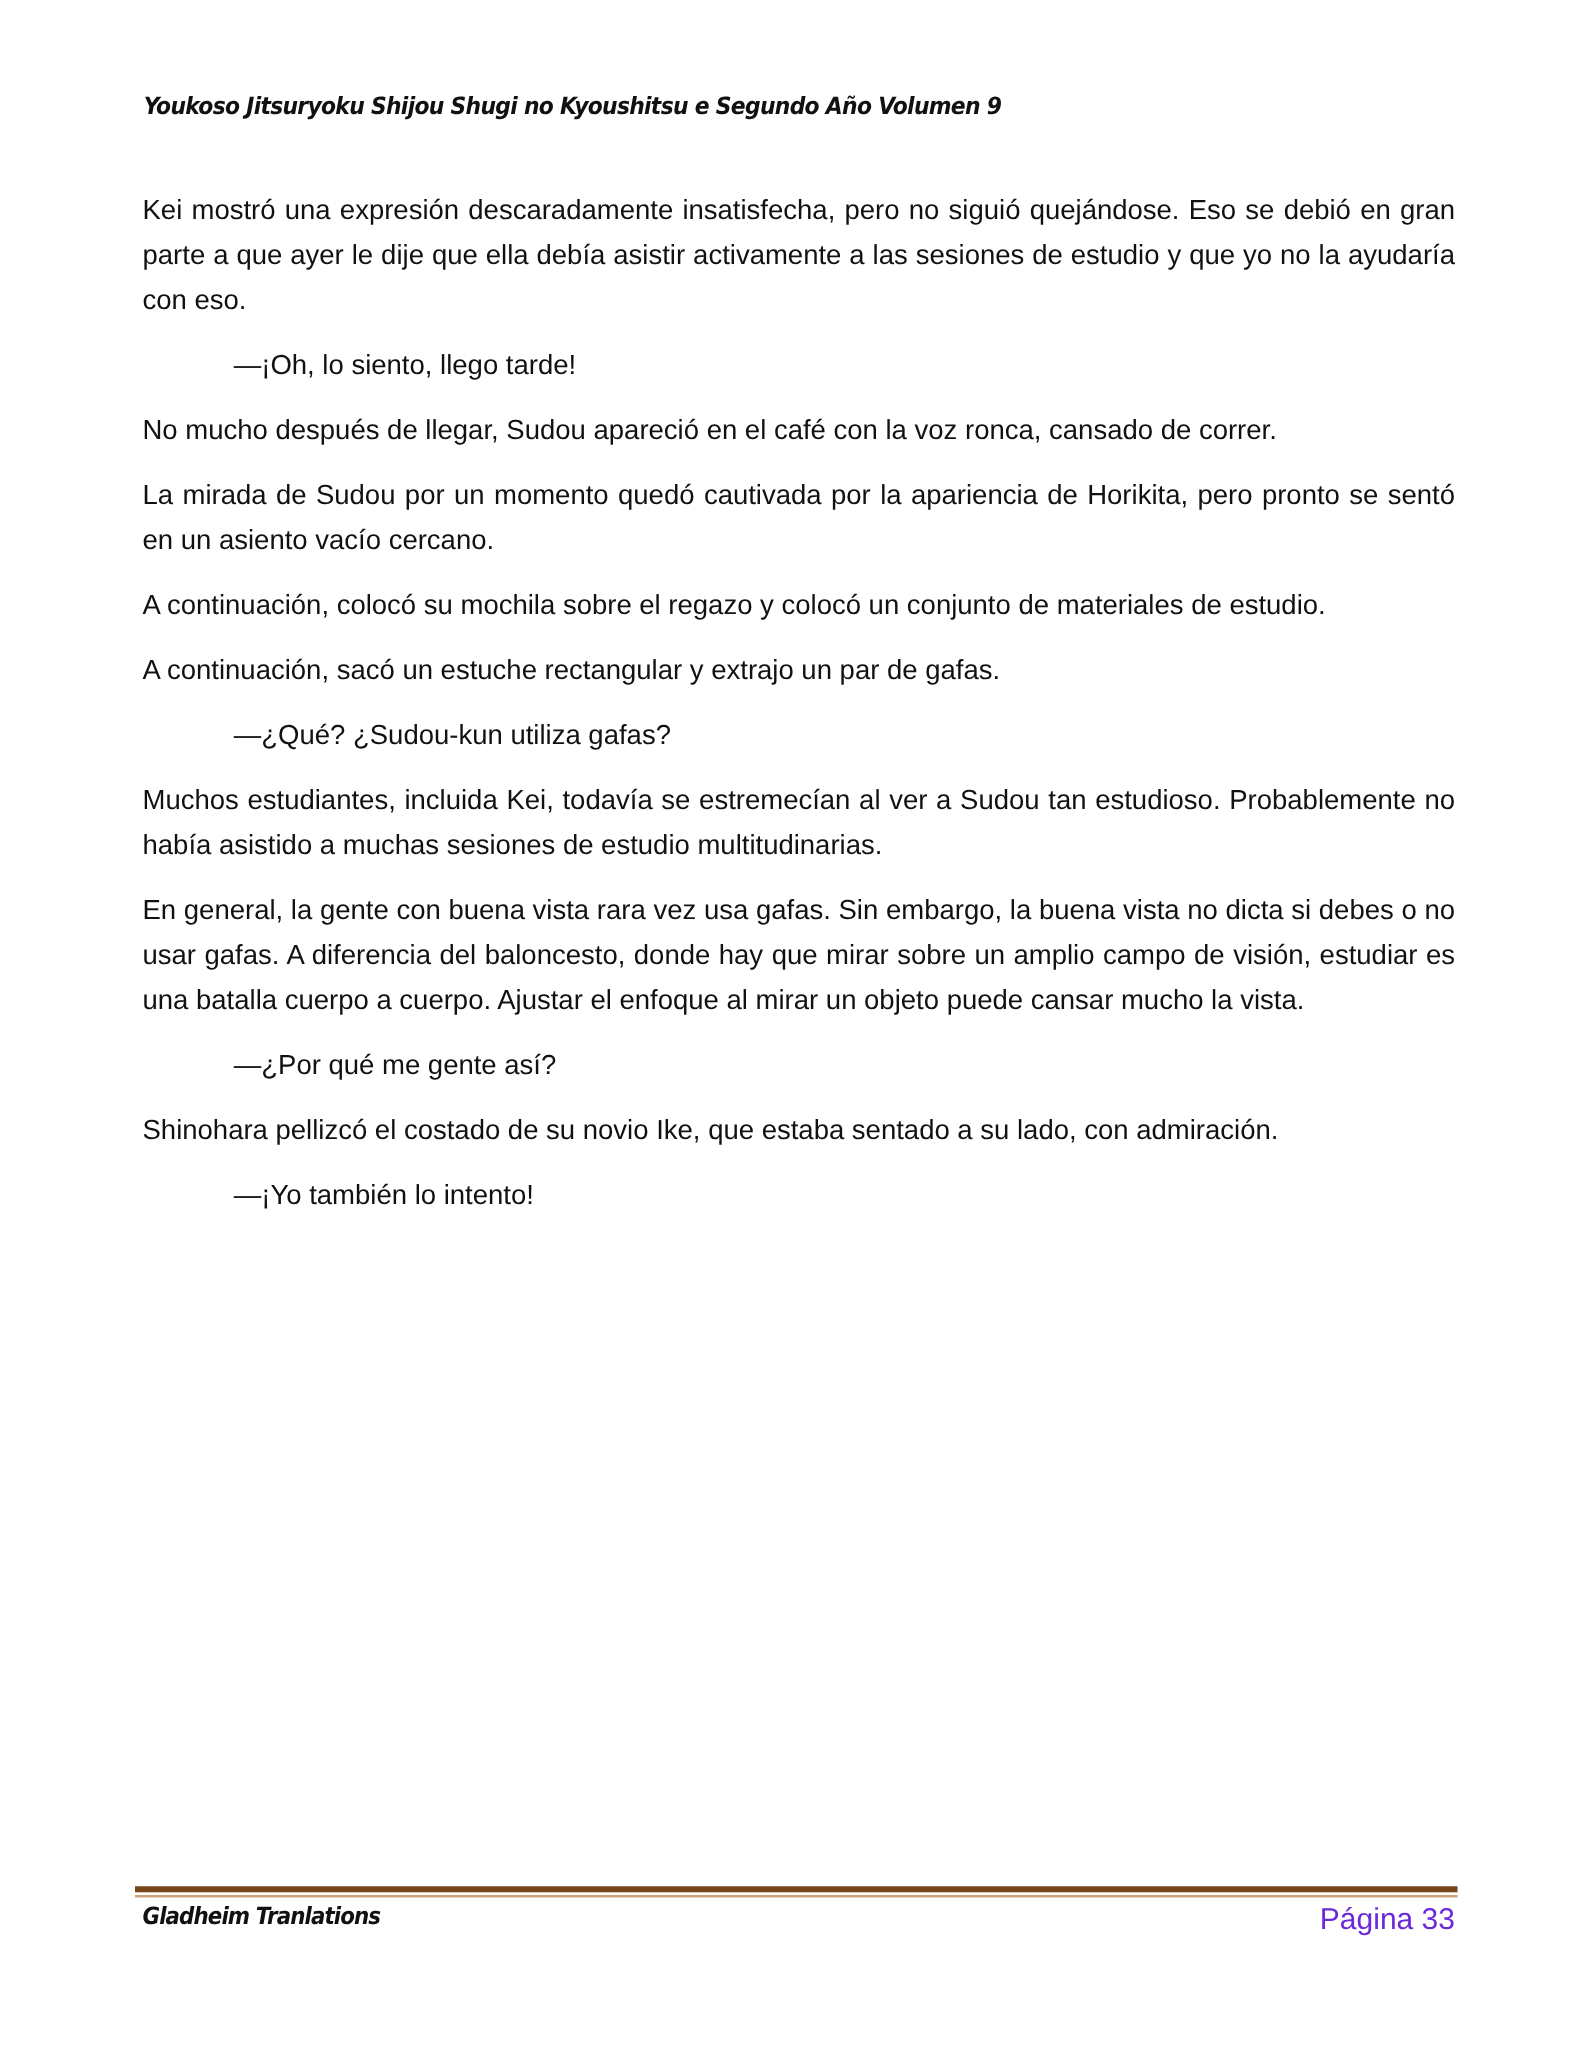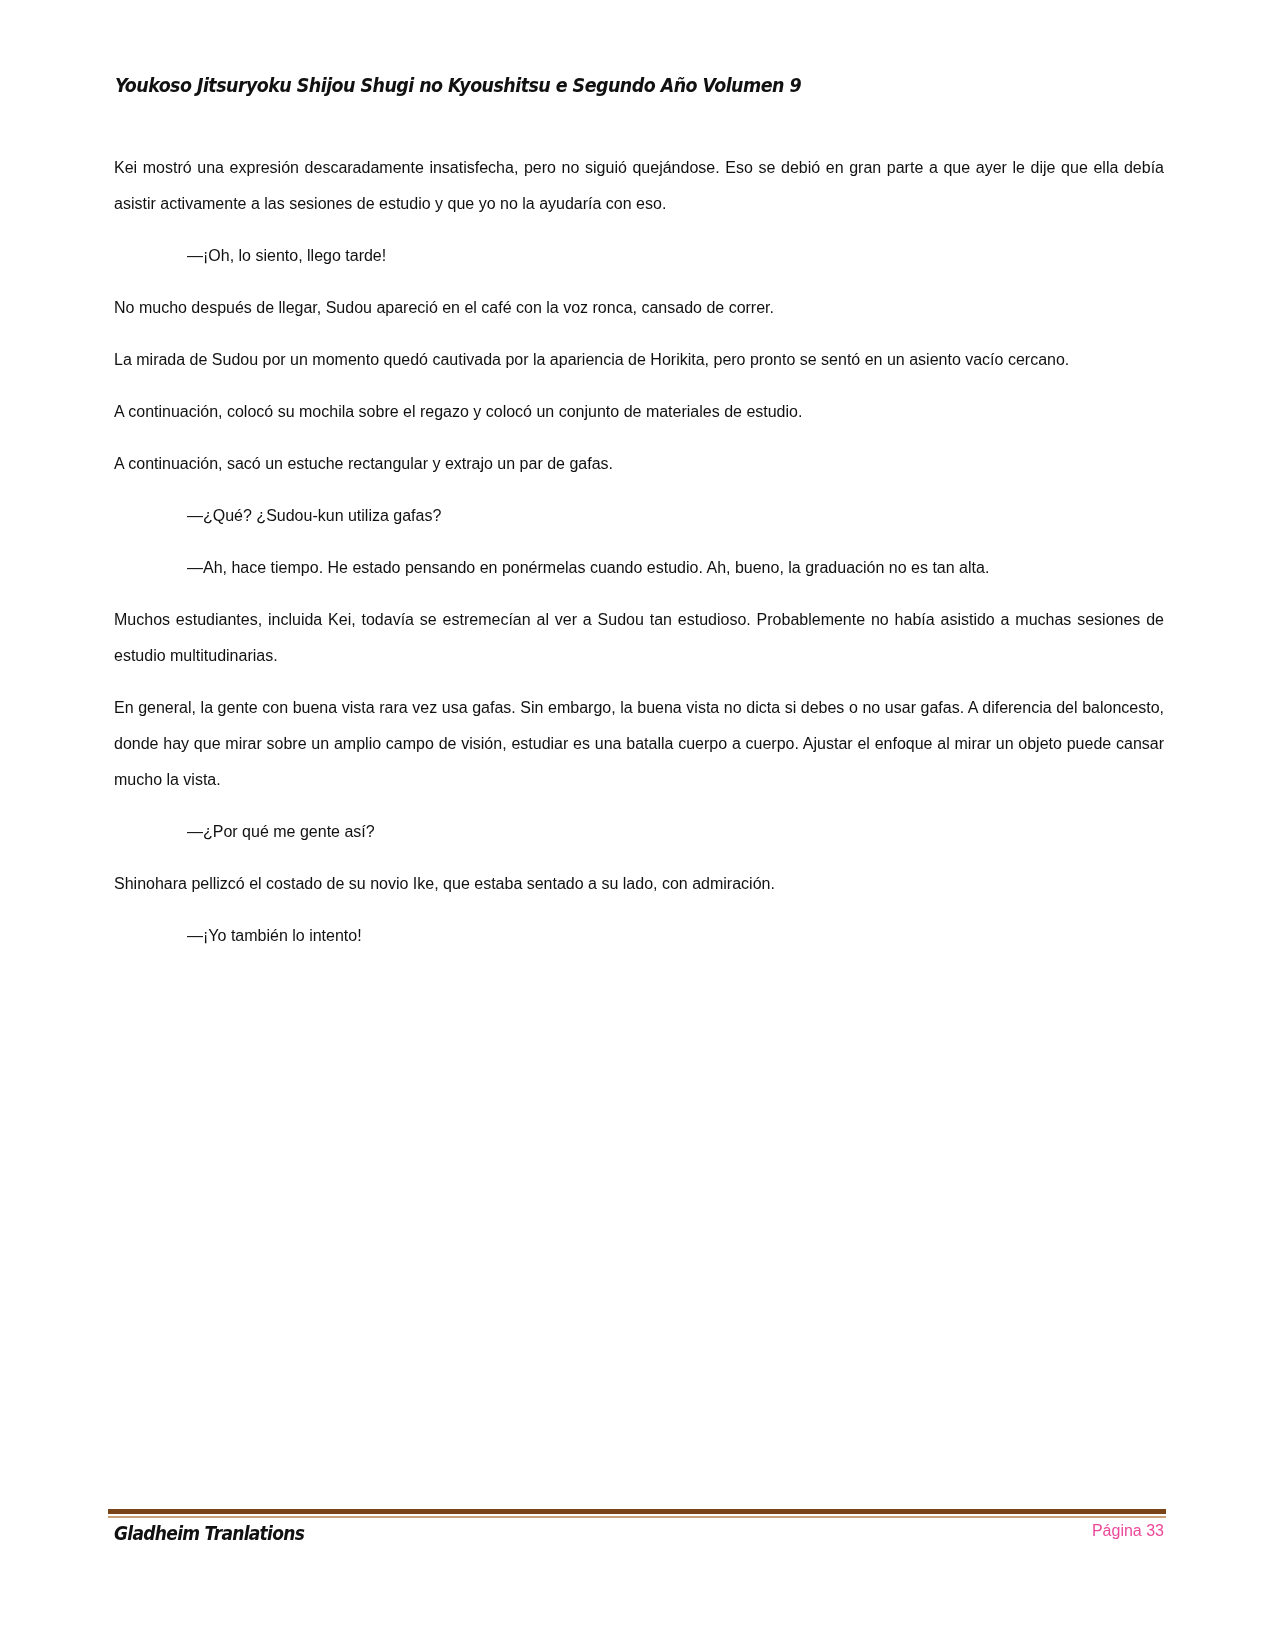--- a/index.html
+++ b/index.html
@@ -27,21 +27,21 @@
       white-space: nowrap;
       transform: scaleX(0.92);
       transform-origin: left center;
     }
     .body-text {
       position: absolute;
       left: 114px;
       top: 150px;
       width: 1050px;
       font-family: "Liberation Sans", sans-serif;
-      font-size: 16px;
+      font-size: 22px;
       line-height: 36px;
       color: #111111;
     }
     .body-text p {
       margin: 0 0 16px 0;
       text-align: justify;
       text-align-last: left;
     }
     .body-text p.dialogue {
       text-indent: 73px;
@@ -77,39 +77,38 @@
       color: #111111;
       transform: scaleX(0.9);
       transform-origin: left center;
       white-space: nowrap;
     }
     .footer-right {
       position: absolute;
       right: 111px;
       top: 1522px;
       font-family: "Liberation Sans", sans-serif;
-      font-size: 16px;
-      color: #ec4899;
+      font-size: 24px;
+      color: #6d28d9;
       white-space: nowrap;
     }
   </style>
 </head>
 <body>
 
 <div class="page-header">Youkoso Jitsuryoku Shijou Shugi no Kyoushitsu e  Segundo Año Volumen 9</div>
 
 <div class="body-text">
   <p>Kei mostró una expresión descaradamente insatisfecha, pero no siguió quejándose. Eso se debió en gran parte a que ayer le dije que ella debía asistir activamente a las sesiones de estudio y que yo no la ayudaría con eso.</p>
   <p class="dialogue">—¡Oh, lo siento, llego tarde!</p>
   <p>No mucho después de llegar, Sudou apareció en el café con la voz ronca, cansado de correr.</p>
   <p>La mirada de Sudou por un momento quedó cautivada por la apariencia de Horikita, pero pronto se sentó en un asiento vacío cercano.</p>
   <p>A continuación, colocó su mochila sobre el regazo y colocó un conjunto de materiales de estudio.</p>
   <p>A continuación, sacó un estuche rectangular y extrajo un par de gafas.</p>
   <p class="dialogue">—¿Qué? ¿Sudou-kun utiliza gafas?</p>
-  <p class="dialogue">—Ah, hace tiempo. He estado pensando en ponérmelas cuando estudio. Ah, bueno, la graduación no es tan alta.</p>
   <p>Muchos estudiantes, incluida Kei, todavía se estremecían al ver a Sudou tan estudioso. Probablemente no había asistido a muchas sesiones de estudio multitudinarias.</p>
   <p>En general, la gente con buena vista rara vez usa gafas. Sin embargo, la buena vista no dicta si debes o no usar gafas. A diferencia del baloncesto, donde hay que mirar sobre un amplio campo de visión, estudiar es una batalla cuerpo a cuerpo. Ajustar el enfoque al mirar un objeto puede cansar mucho la vista.</p>
   <p class="dialogue">—¿Por qué me gente así?</p>
   <p>Shinohara pellizcó el costado de su novio Ike, que estaba sentado a su lado, con admiración.</p>
   <p class="dialogue">—¡Yo también lo intento!</p>
 </div>
 
 <div class="footer-rule">
   <div class="thick"></div>
   <div class="gap"></div>

